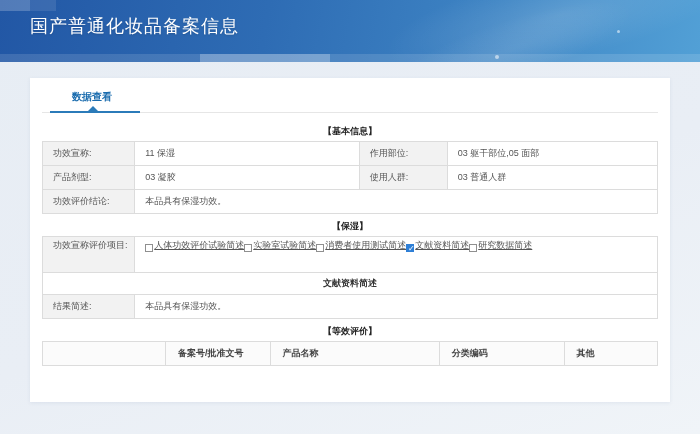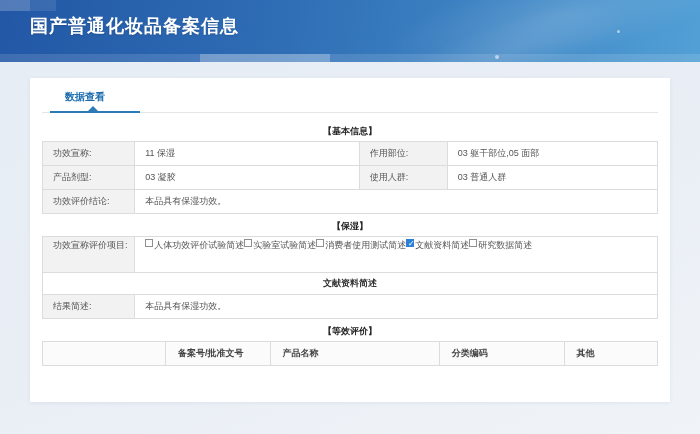--- a/index.html
+++ b/index.html
@@ -28,47 +28,47 @@
   .hdr-swoosh{position:absolute;right:-40px;top:-30px;width:360px;height:90px;border-radius:50%;
     background:radial-gradient(ellipse at center,rgba(255,255,255,.14) 0%,rgba(255,255,255,0) 70%);
     transform:rotate(-12deg);}
   .hdr-swoosh2{position:absolute;right:60px;top:20px;width:260px;height:60px;border-radius:50%;
     background:radial-gradient(ellipse at center,rgba(255,255,255,.10) 0%,rgba(255,255,255,0) 70%);
     transform:rotate(-18deg);}
   .hdr-dot{position:absolute;width:4px;height:4px;border-radius:50%;background:rgba(255,255,255,.55);}
   .hdr-dot.d1{left:495px;top:55px;}
   .hdr-dot.d2{left:617px;top:30px;width:3px;height:3px;}
   .page-title{
-    position:absolute;left:30px;top:14px;color:#fff;font-size:18px;font-weight:bold;
+    position:absolute;left:30px;top:14px;color:#fff;font-size:18px;font-weight:normal;
     letter-spacing:1px;text-shadow:0 1px 2px rgba(0,0,0,.15);
   }
   
   .card{
     width:640px;margin:16px auto 0;background:#fff;min-height:324px;
     padding:12px 12px 14px;box-shadow:0 1px 4px rgba(40,70,110,.08);
   }
   
   .tabline{position:relative;}
-  .tab{display:inline-block;margin-left:23px;color:#1a6cae;font-weight:bold;font-size:10px;padding-bottom:8px;cursor:pointer;}
+  .tab{display:inline-block;margin-left:30px;color:#1a6cae;font-weight:bold;font-size:10px;padding-bottom:8px;cursor:pointer;}
   .rule{position:relative;border-bottom:1px solid #e6e6e6;height:0;}
   .active-bar{position:absolute;left:8px;top:-1px;width:90px;height:2px;background:var(--accent);}
   .caret{position:absolute;left:38px;top:-5px;width:0;height:0;display:block;
     border-left:5px solid transparent;border-right:5px solid transparent;border-bottom:5px solid var(--accent);}
   
   .sec-title{font-size:9px;font-weight:bold;color:#222;margin:12px 0 3px;text-align:center;}
   .sec-title.mt6{margin-top:6px;}
   
   table{width:100%;border-collapse:collapse;table-layout:fixed;font-size:9px;color:#555;}
   td,th{border:1px solid var(--border);padding:5px 10px;text-align:left;font-weight:normal;
     overflow:hidden;white-space:nowrap;}
   td.lbl{background:var(--label-bg);color:#555;}
   tr.tall td{height:36px;vertical-align:top;padding-top:2px;}
   td.center-bold{text-align:center;font-weight:bold;color:#333;padding:4px 10px;}
   
-  .cb-item{display:inline-flex;align-items:flex-start;margin-right:0;cursor:pointer;}
+  .cb-item{display:inline-flex;align-items:flex-end;margin-right:0;cursor:pointer;text-decoration:underline;}
   .cb-box{display:inline-block;width:8px;height:8px;border:1px solid #8f8f8f;background:#fff;
     margin-right:1px;position:relative;flex:none;}
   .cb-box.checked{background:var(--checkbox-checked);border-color:var(--checkbox-checked);}
   .cb-box.checked::after{content:"✓";position:absolute;left:0;top:-1px;width:8px;
     color:#fff;font-size:8px;line-height:9px;text-align:center;}
   .cb-label{color:#555;}
   
   .eq-table th{background:#fbfbfb;color:#444;font-weight:bold;padding:5px 0 5px 12px;height:21px;margin-top:48px;}
 </style>
 </head>

